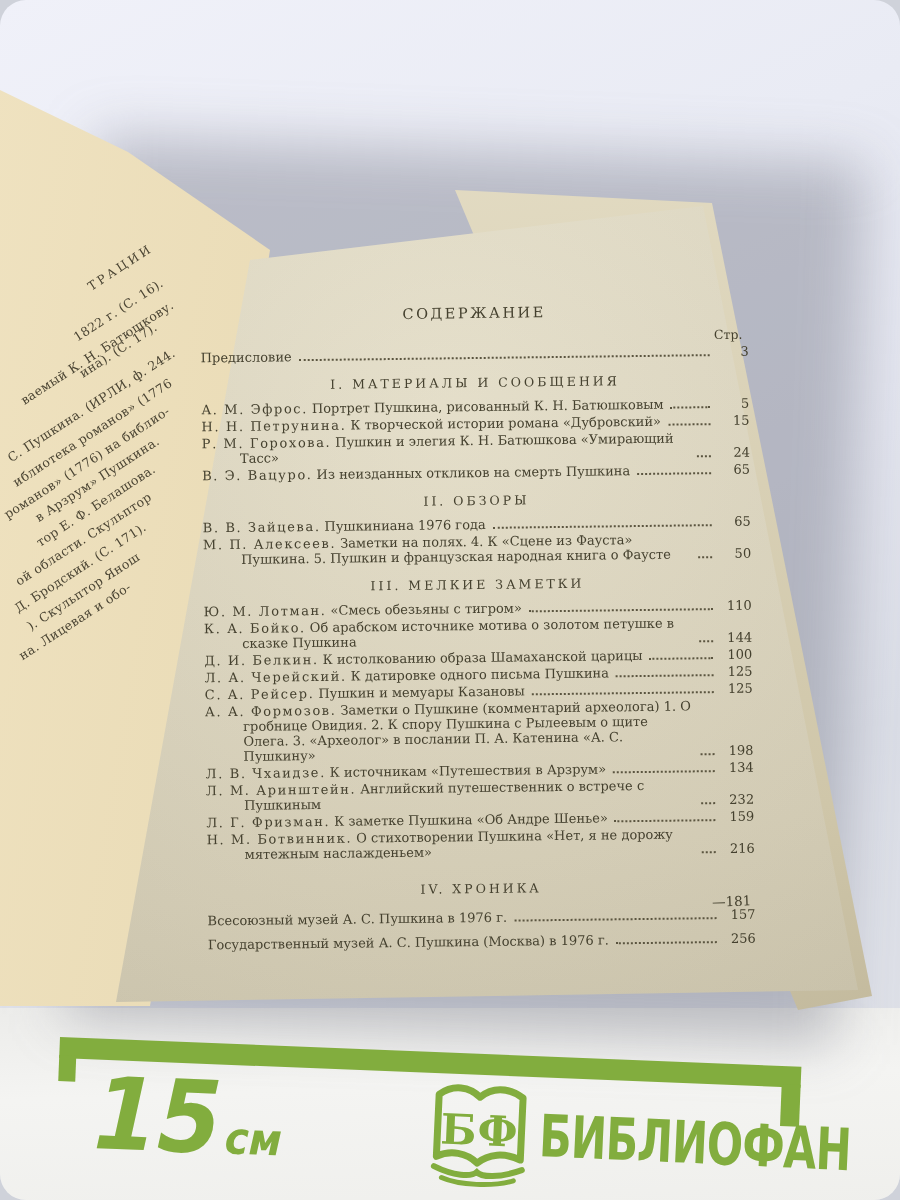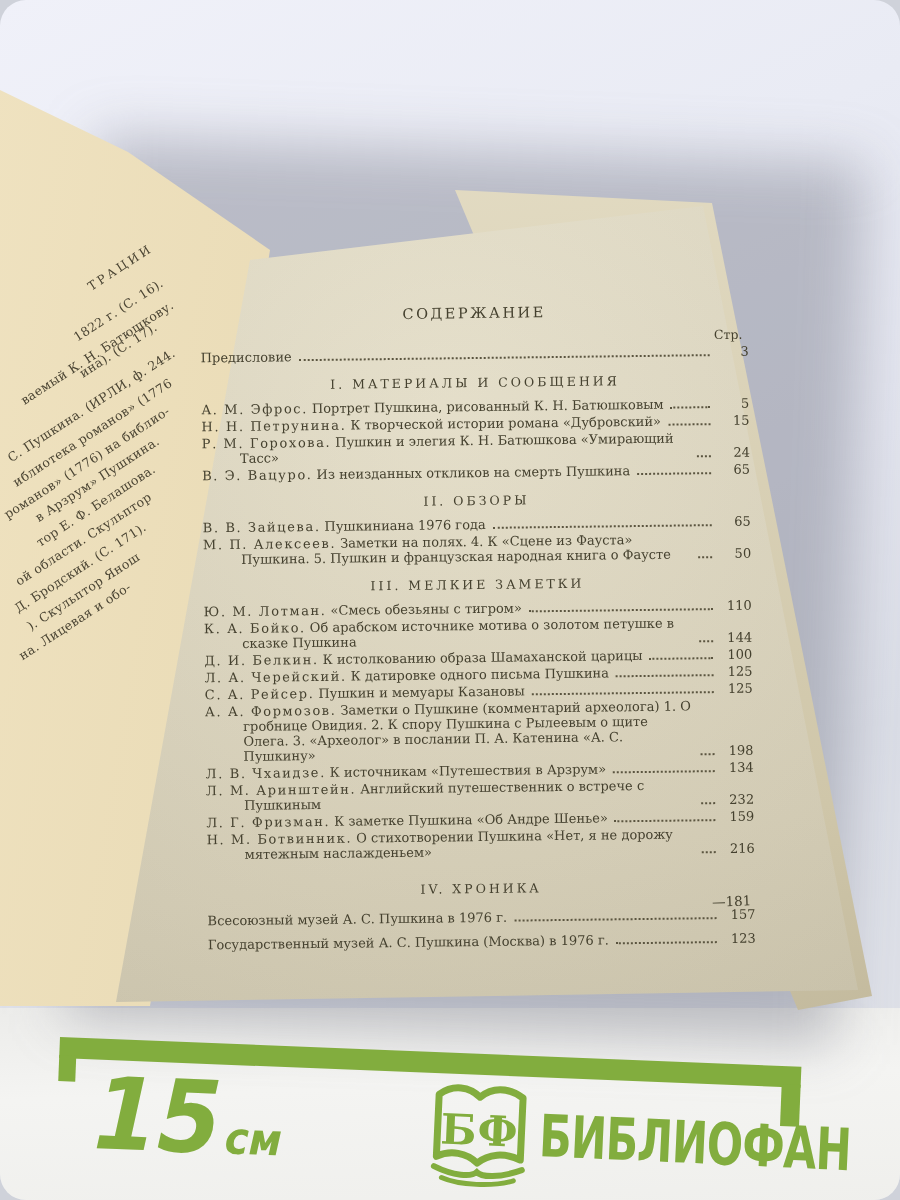--- a/index.html
+++ b/index.html
@@ -213,21 +213,21 @@
     <div class="chron">
       <div class="sec-head big-gap">IV. ХРОНИКА</div>
       <div class="entry">
         <div class="etext"><span>Всесоюзный музей А. С. Пушкина в 1976 г.</span></div>
         <div class="dots"></div>
         <div class="pg">157</div>
       </div>
       <div class="entry">
         <div class="etext"><span>Государственный музей А. С. Пушкина (Москва) в 1976 г.</span></div>
         <div class="dots"></div>
-        <div class="pg">123</div>
+        <div class="pg">256</div>
       </div>
     </div>
   </div>
 
   <div class="page-marker">—181</div>
 
   <div class="ruler">
     <div class="ruler-bar">
       <div class="ruler-tick-left"></div>
       <div class="ruler-tick-right"></div>

